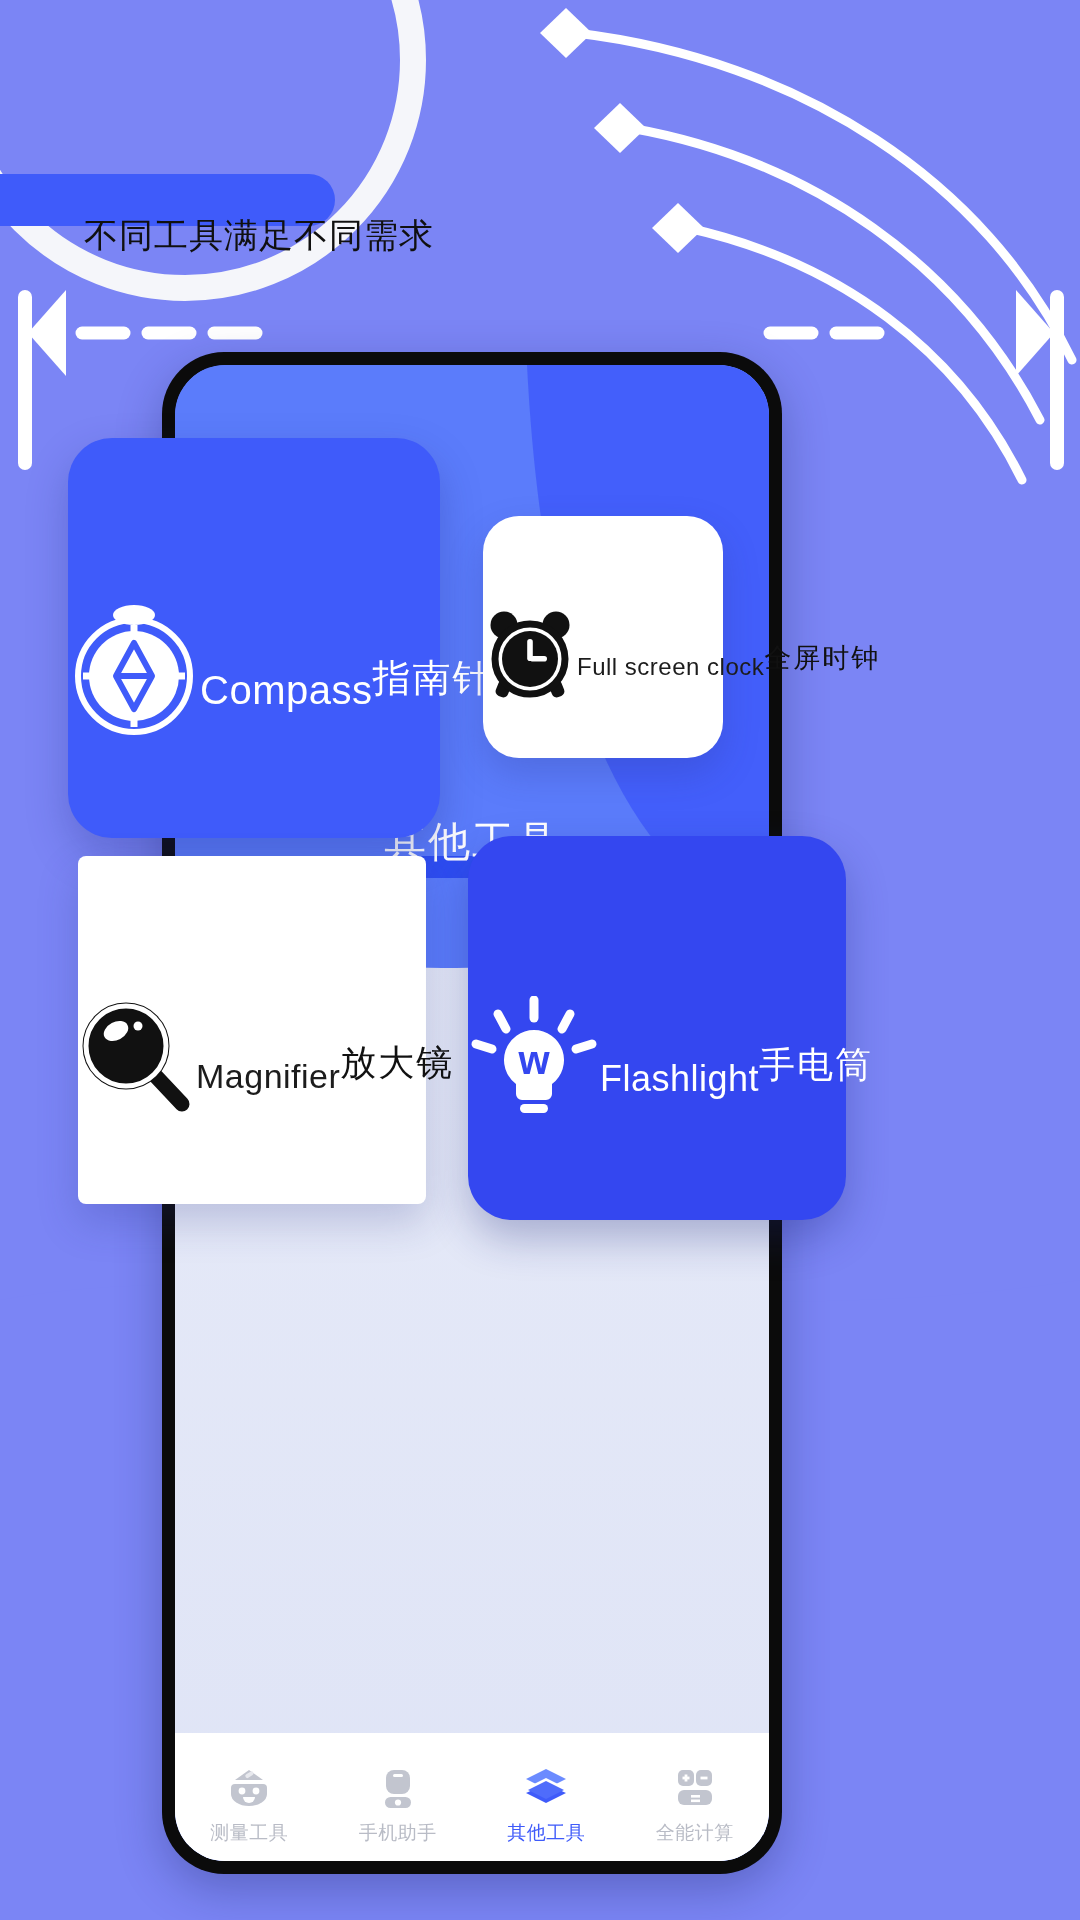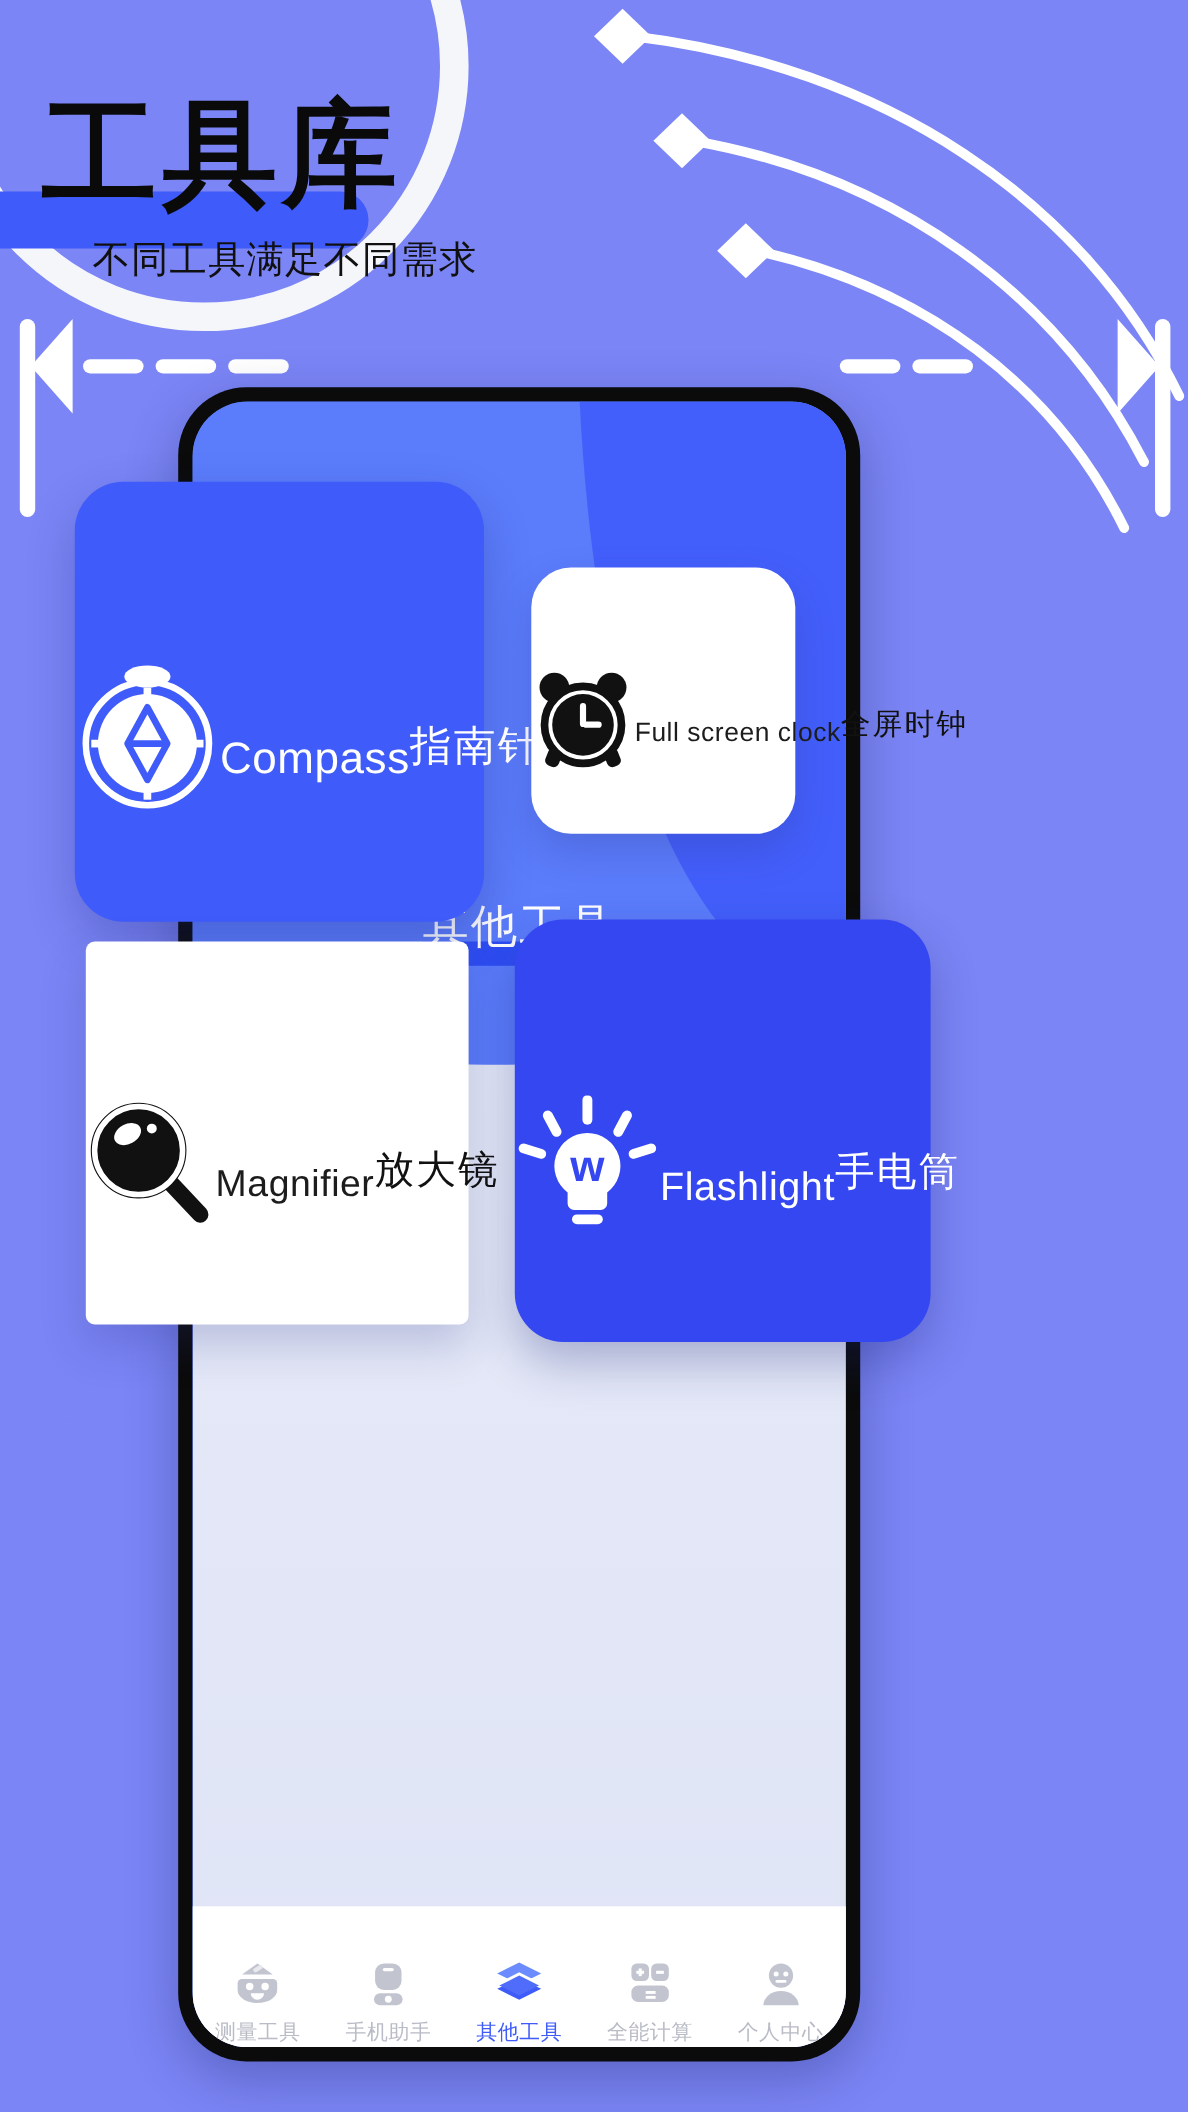--- a/index.html
+++ b/index.html
@@ -51,21 +51,21 @@
     top:36px; width:178px; height:22px; background:#2f4ef3; border-radius:2px;
   }
   #scr-title {
     position:relative; font-size:42px; color:#ffffff; letter-spacing:2px;
     line-height:1.05; white-space:nowrap;
   }
 
   
   #tabbar {
     position:absolute; left:0; bottom:0; width:594px; height:128px;
-    background:#ffffff; display:flex; align-items:flex-end; padding-top:16px;
+    background:#ffffff; display:flex; align-items:center; padding-top:16px;
   }
   .tab { flex:1; display:flex; flex-direction:column; align-items:center; gap:8px; }
   .tab .ico { width:48px; height:48px; display:block; }
   .tab .lbl { font-size:19px; color:#b9bcc6; letter-spacing:.5px; white-space:nowrap; }
   .tab.active .lbl { color:#3f5bfa; }
 
   
   .card { position:absolute; z-index:7; display:flex; flex-direction:row;
           align-items:center; justify-content:flex-start; }
   .card .ic-box { display:flex; align-items:center; justify-content:center; }
@@ -160,21 +160,20 @@
       <g fill="#ffffff">
         <rect x="1050" y="290" width="14" height="180" rx="7"></rect>
         <polygon points="1016,290 1016,376 1054,333"></polygon>
       </g>
     </g>
   </svg>
 </div>
 
 <div id="header">
   <div id="title-hl"></div>
-  <div id="title">工具库</div>
   <div id="subtitle">不同工具满足不同需求</div>
 </div>
 
 <div id="phone">
   <div id="screen">
 
     <svg class="scr-wave" viewBox="0 0 594 1496" xmlns="http://www.w3.org/2000/svg">
       <defs>
         <clipPath id="scrClip">
             <rect x="0" y="0" width="594" height="1496" rx="50"></rect>
@@ -242,30 +241,20 @@
           <rect x="7" y="26" width="34" height="15" rx="6" fill="#c2c5cf"></rect>
           <rect x="11.5" y="12.6" width="7" height="2.8" fill="#ffffff"></rect>
           <rect x="13.6" y="10.5" width="2.8" height="7" fill="#ffffff"></rect>
           <rect x="29.5" y="12.6" width="7" height="2.8" fill="#ffffff"></rect>
           <rect x="20" y="31" width="9" height="2.6" fill="#ffffff"></rect>
           <rect x="20" y="35.5" width="9" height="2.6" fill="#ffffff"></rect>
         </svg>
         <span class="lbl">全能计算</span>
       </div>
 
-      <div class="tab">
-        <svg class="ico" viewBox="0 0 48 48">
-          <circle cx="24" cy="17" r="11" fill="#c2c5cf"></circle>
-          <circle cx="19.6" cy="15.5" r="2.3" fill="#ffffff"></circle>
-          <circle cx="28.4" cy="15.5" r="2.3" fill="#ffffff"></circle>
-          <rect x="19" y="21" width="10" height="2.6" rx="1.3" fill="#ffffff"></rect>
-          <path d="M8 44 a16 13 0 0 1 32 0 z" fill="#c2c5cf"></path>
-        </svg>
-        <span class="lbl">个人中心</span>
-      </div>
 
     </div>
   </div>
 </div>
 
 <div class="card" id="card-compass">
   <div class="ic-box">
     <svg width="132" height="136" viewBox="0 0 132 136">
       <ellipse cx="66" cy="12" rx="21" ry="10" fill="#ffffff"></ellipse>
       <circle cx="66" cy="73" r="56" fill="none" stroke="#ffffff" stroke-width="6"></circle>

